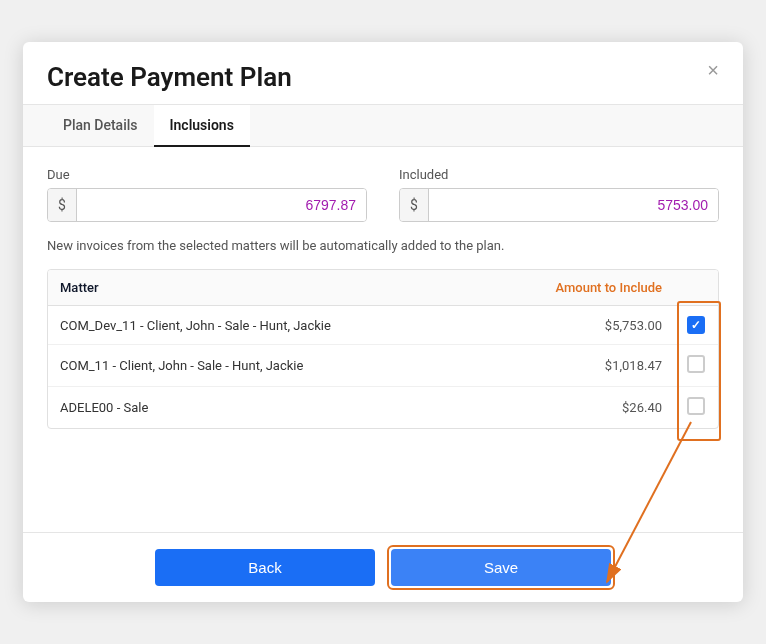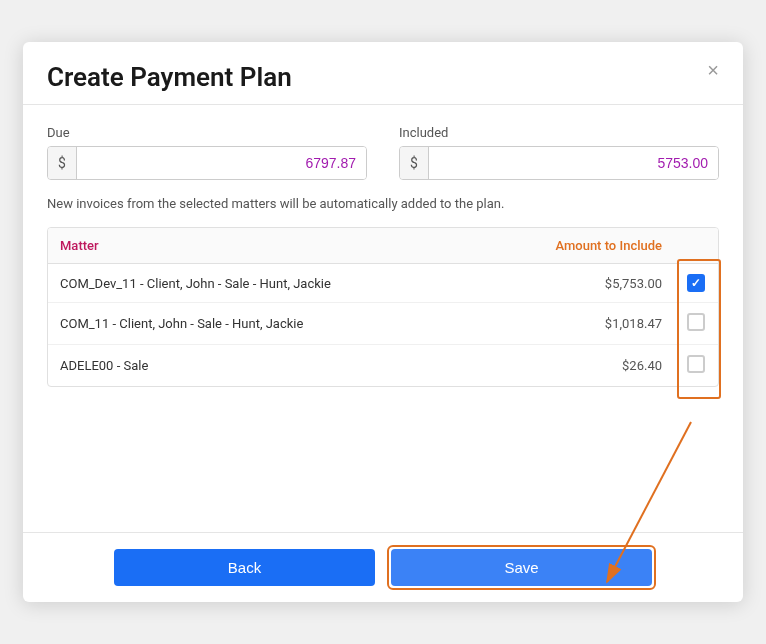--- a/index.html
+++ b/index.html
@@ -130,21 +130,21 @@
       font-size: 13px;
     }
     thead tr {
       background: #fafafa;
       border-bottom: 1px solid #e0e0e0;
     }
     thead th {
       padding: 10px 12px;
       text-align: left;
       font-weight: 500;
-      color: #be185d;
+      color: #0f172a;
     }
     thead th.amount-col {
       text-align: right;
       color: #e07020;
     }
     thead th.check-col {
       text-align: center;
       width: 44px;
     }
     tbody tr {
@@ -197,21 +197,21 @@
     }
     .modal-footer {
       padding: 16px 24px;
       display: flex;
       justify-content: center;
       gap: 16px;
       border-top: 1px solid #e5e5e5;
     }
     .btn {
       padding: 10px 0;
-      width: 261px;
+      width: 220px;
       border: none;
       border-radius: 4px;
       font-size: 15px;
       font-weight: 500;
       cursor: pointer;
     }
     .btn-back {
       background: #1a6ef5;
       color: #fff;
     }
@@ -234,20 +234,24 @@
 </head>
 <body>
 
 <div class="modal">
 
   <div class="modal-header">
     <h1 class="modal-title">Create Payment Plan</h1>
     <button class="close-btn">×</button>
   </div>
 
+  <div class="tabs">
+    <a class="tab">Plan Details</a>
+    <a class="tab active">Inclusions</a>
+  </div>
 
   <div class="modal-body">
 
     <div class="fields-row">
       <div class="field-group">
         <label class="field-label">Due</label>
         <div class="input-with-prefix">
           <span class="input-prefix">$</span>
           <input class="input-value" type="text" value="6797.87" style="">
         </div>

